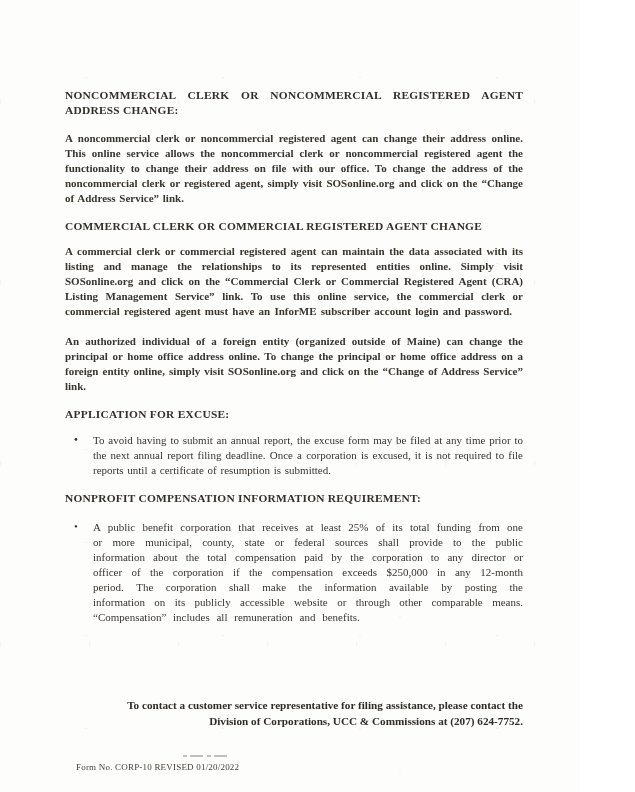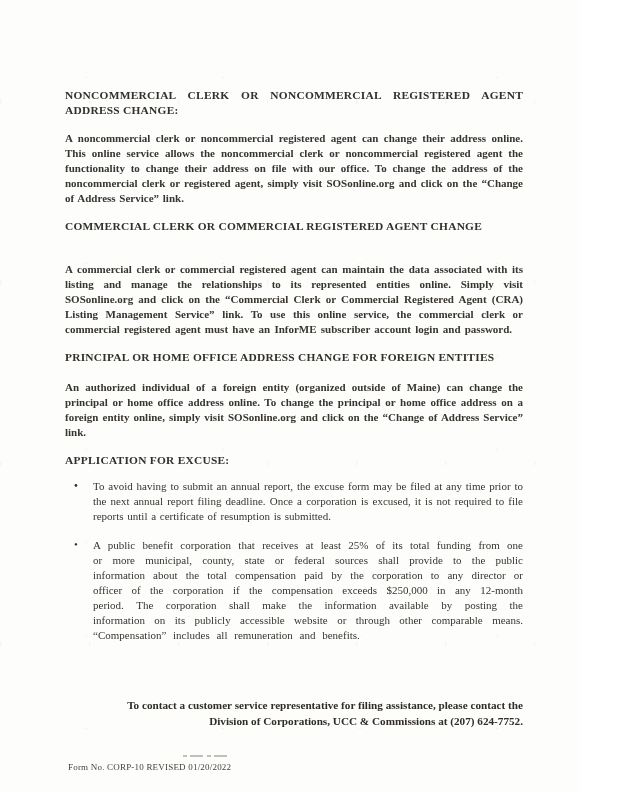--- a/index.html
+++ b/index.html
@@ -37,21 +37,21 @@
   .heading.first { margin-top: 0; }
   .para {
     font-size: 11px;
     line-height: 15px;
     text-align: justify;
     word-spacing: 1px;
     margin: 10px 0 0 0;
     font-weight: bold;
   }
   .para.p1 { margin-top: 13px; }
-  .para.p2 { margin-top: 28px; word-spacing: 1.5px; }
+  .para.p2 { margin-top: 10px; word-spacing: 1.5px; }
   .para.p3 { margin-top: 15px; }
   .bullets {
     list-style: none;
     margin: 11px 0 0 0;
     padding: 0 0 0 7px;
   }
   .bullets li {
     position: relative;
     padding-left: 21px;
     font-size: 11px;
@@ -84,21 +84,21 @@
     position: absolute;
     left: 183px;
     top: 755px;
     width: 48px;
     height: 2px;
     background: repeating-linear-gradient(90deg, #8f8d89 0 4px, transparent 4px 7px, #8f8d89 7px 20px, transparent 20px 24px);
     opacity: 0.55;
   }
   .form-no {
     position: absolute;
-    left: 68px;
+    left: 76px;
     top: 762px;
     font-size: 9px;
     letter-spacing: 0.2px;
     color: #454239;
   }
 </style>
 </head>
 <body>
 
 <div class="page">
@@ -107,33 +107,33 @@
     <div class="heading first">NONCOMMERCIAL CLERK OR NONCOMMERCIAL REGISTERED AGENT ADDRESS CHANGE:</div>
     <p class="para p1">A noncommercial clerk or noncommercial registered agent can change their address online.  This online service allows the noncommercial clerk or noncommercial registered agent the functionality to change their address on file with our office.  To change the address of the noncommercial clerk or registered agent, simply visit SOSonline.org and click on the “Change of Address Service” link.</p>
   </div>
 
   <div class="section">
     <div class="heading">COMMERCIAL CLERK OR COMMERCIAL REGISTERED AGENT CHANGE</div>
     <p class="para p2">A commercial clerk or commercial registered agent can maintain the data associated with its listing and manage the relationships to its represented entities online.  Simply visit SOSonline.org and click on the “Commercial Clerk or Commercial Registered Agent (CRA) Listing Management Service” link.  To use this online service, the commercial clerk or commercial registered agent must have an InforME subscriber account login and password.</p>
   </div>
 
   <div class="section">
-    <div class="heading">PRINCIPAL OR HOME OFFICE ADDRESS CHANGE FOR FOREIGN ENTITIES</div>
     <p class="para p3">An authorized individual of a foreign entity (organized outside of Maine) can change the principal or home office address online. To change the principal or home office address on a foreign entity online, simply visit SOSonline.org and click on the “Change of Address Service” link.</p>
   </div>
 
   <div class="section">
     <div class="heading">APPLICATION FOR EXCUSE:</div>
     <ul class="bullets">
       <li><span class="bl">•</span></li>
       <li><span class="bl">•</span><span>To avoid having to submit an annual report, the excuse form may be filed at any time prior to the next annual report filing deadline.  Once a corporation is excused, it is not required to file reports until a certificate of resumption is submitted.</span></li>
     </ul>
   </div>
 
   <div class="section">
+    <div class="heading">NONPROFIT COMPENSATION INFORMATION REQUIREMENT:</div>
     <ul class="bullets wide">
       <li><span class="bl">•</span><span>A public benefit corporation that receives at least 25% of its total funding from one or more municipal, county, state or federal sources shall provide to the public information about the total compensation paid by the corporation to any director or officer of the corporation if the compensation exceeds $250,000 in any 12-month period.  The corporation shall make the information available by posting the information on its publicly accessible website or through other comparable means.  “Compensation” includes all remuneration and benefits.</span></li>
     </ul>
   </div>
 
   <div class="footer">
     <div>To contact a customer service representative for filing assistance, please contact the</div>
     <div>Division of Corporations, UCC &amp; Commissions at (207) 624-7752.</div>
   </div>
 

